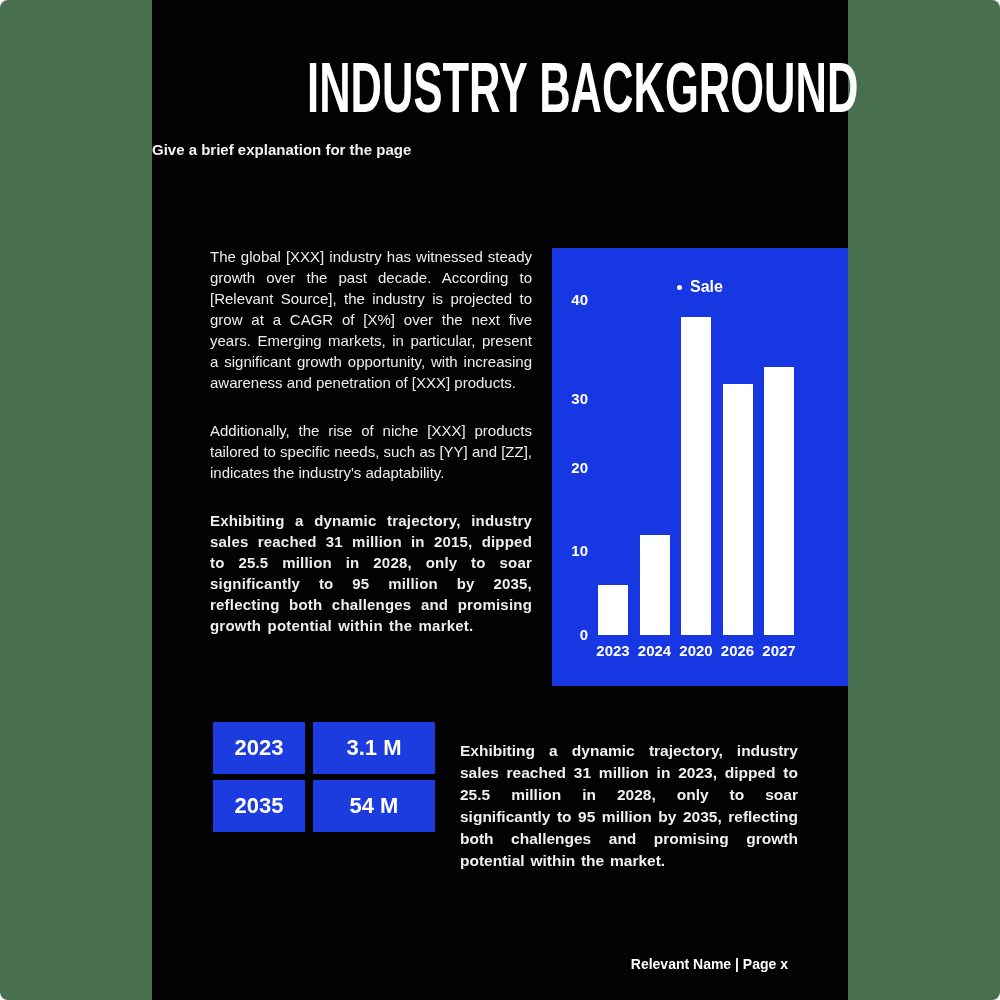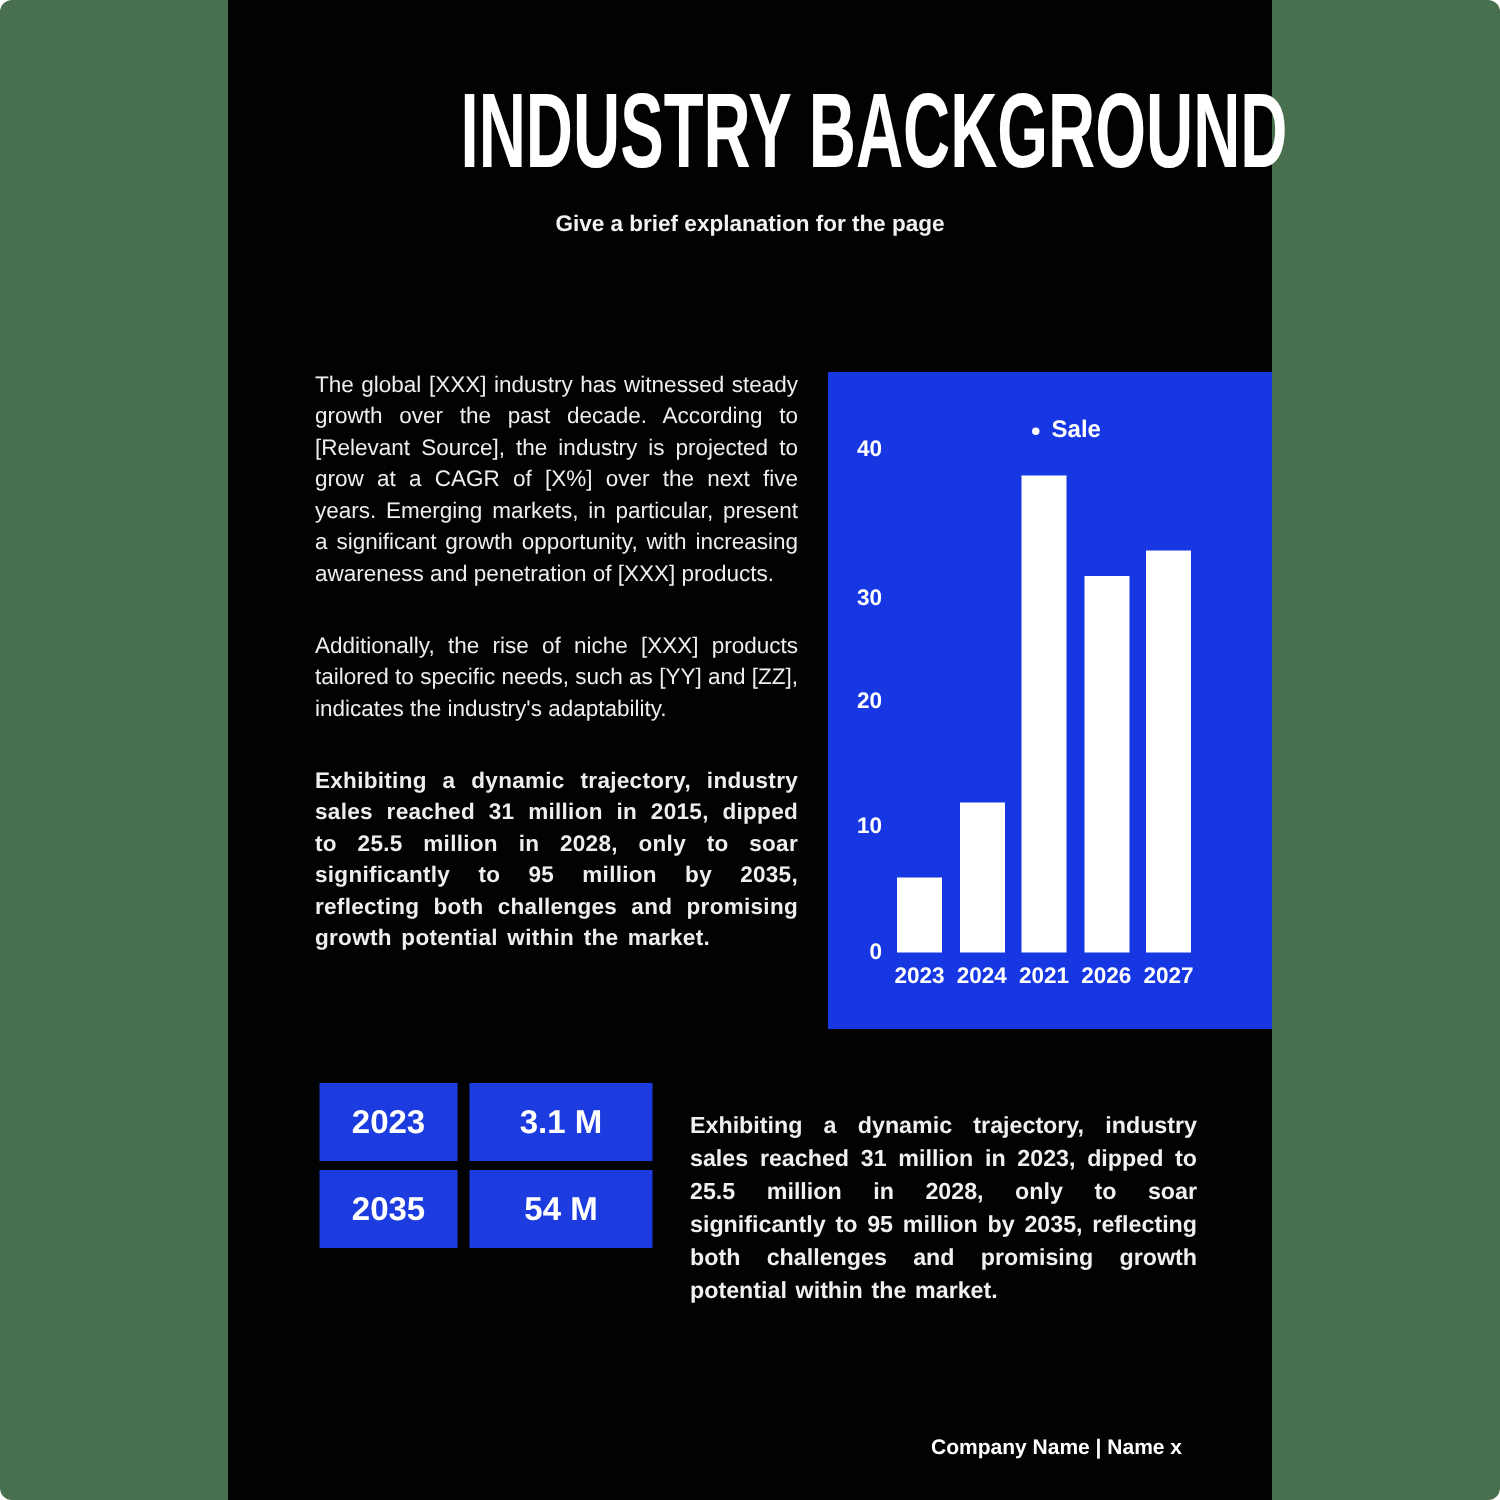--- a/index.html
+++ b/index.html
@@ -12,37 +12,37 @@
     position:absolute; left:152px; top:0; width:696px; height:1000px;
     background:#020202; color:#f5f5f5;
   }
   .title-wrap { position:absolute; top:52px; left:0; width:100%; text-align:center; }
   .title-inner {
     display:inline-block; font-size:68px; font-weight:900; color:#ffffff;
     white-space:nowrap; letter-spacing:0px; transform:scale(0.64,1.04);
     transform-origin:center top; line-height:1;
   }
   .subtitle {
-    position:absolute; top:141px; left:0; width:100%; text-align:center;
+    position:absolute; top:141px; left:0; width:100%; 
     font-size:15px; font-weight:700; color:#f2f2f2;
   }
   .left-col { position:absolute; left:58px; top:246px; width:322px; }
   .section-heading { font-size:16px; font-weight:700; color:#ffffff; margin-bottom:17px; }
   .para {
     font-size:15px; line-height:21px; color:#eeeeee;
     text-align:justify; margin-bottom:27px;
   }
   .para-em { font-weight:700; line-height:21px; word-spacing:2px; letter-spacing:0.2px; margin-bottom:0; }
 
   .chart-panel {
     position:absolute; left:400px; top:248px; width:296px; height:438px;
     background:#1737e3;
   }
   .legend {
-    position:absolute; top:30px; left:11px; width:100%;
+    position:absolute; top:30px; left:0; width:100%;
     display:flex; align-items:center; justify-content:center; gap:8px;
   }
   .legend-dot { width:5px; height:5px; background:#ffffff; border-radius:50%; }
   .legend-label { font-size:16px; font-weight:700; color:#ffffff; }
   .y-axis { position:absolute; left:0; bottom:51px; width:36px; height:335px; }
   .y-tick {
     position:absolute; right:0; width:36px; text-align:right;
     font-size:15px; font-weight:700; color:#ffffff; line-height:20px;
   }
   .plot {
@@ -109,21 +109,21 @@
           <div class="bar-col">
             <div class="bar" style="height: 50.3px; background: rgb(255, 255, 255);"></div>
             <span class="x-label">2023</span>
           </div>
           <div class="bar-col">
             <div class="bar" style="height: 100.5px; background: rgb(255, 255, 255);"></div>
             <span class="x-label">2024</span>
           </div>
           <div class="bar-col">
             <div class="bar" style="height: 318.3px; background: rgb(255, 255, 255);"></div>
-            <span class="x-label">2021</span>
+            <span class="x-label">2020</span>
           </div>
           <div class="bar-col">
             <div class="bar" style="height: 251.3px; background: rgb(255, 255, 255);"></div>
             <span class="x-label">2026</span>
           </div>
           <div class="bar-col">
             <div class="bar" style="height: 268px; background: rgb(255, 255, 255);"></div>
             <span class="x-label">2027</span>
           </div>
         </div>
@@ -135,15 +135,15 @@
         <div class="mile-box mile-value">3.1 M</div>
       </div>
       <div class="mile-row">
         <div class="mile-box mile-year">2035</div>
         <div class="mile-box mile-value">54 M</div>
       </div>
     </div>
 
     <p class="bottom-para">Exhibiting a dynamic trajectory, industry sales reached 31 million in 2023, dipped to 25.5 million in 2028, only to soar significantly to 95 million by 2035, reflecting both challenges and promising growth potential within the market.</p>
 
-    <div class="footer">Company Name | Name x</div>
+    <div class="footer">Relevant Name | Page x</div>
   </div>
 </div>
 
 </body></html>

